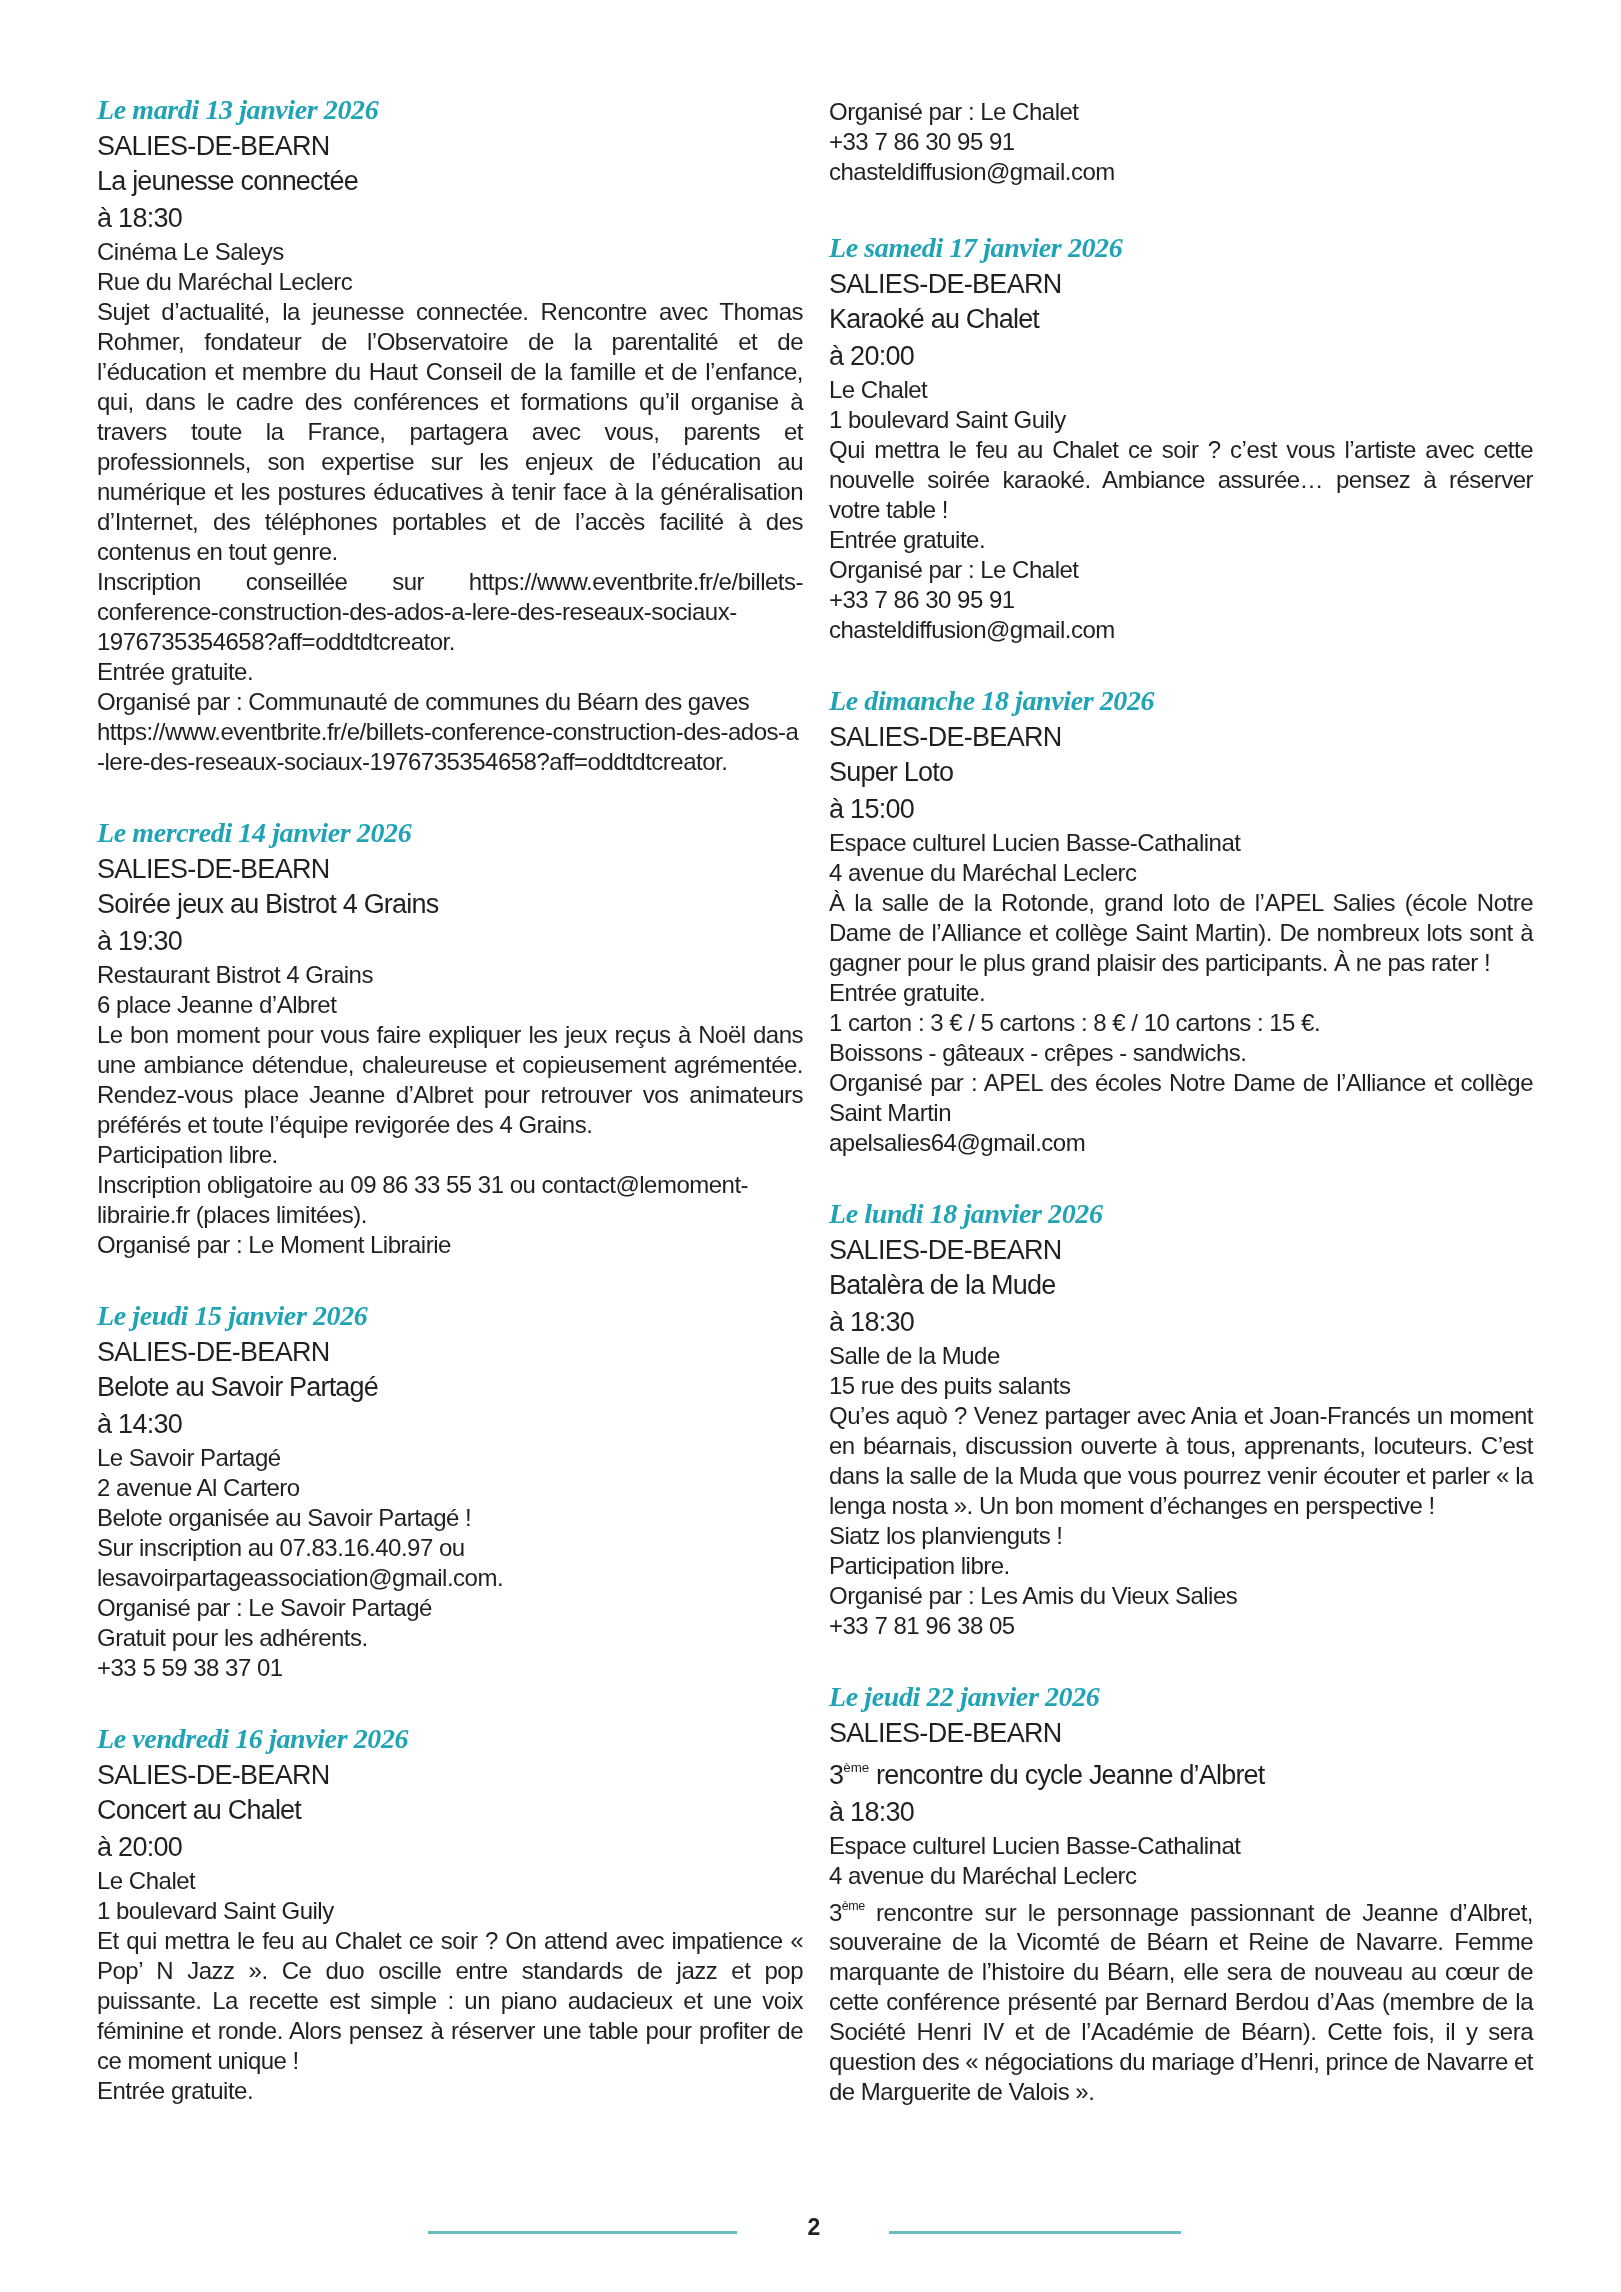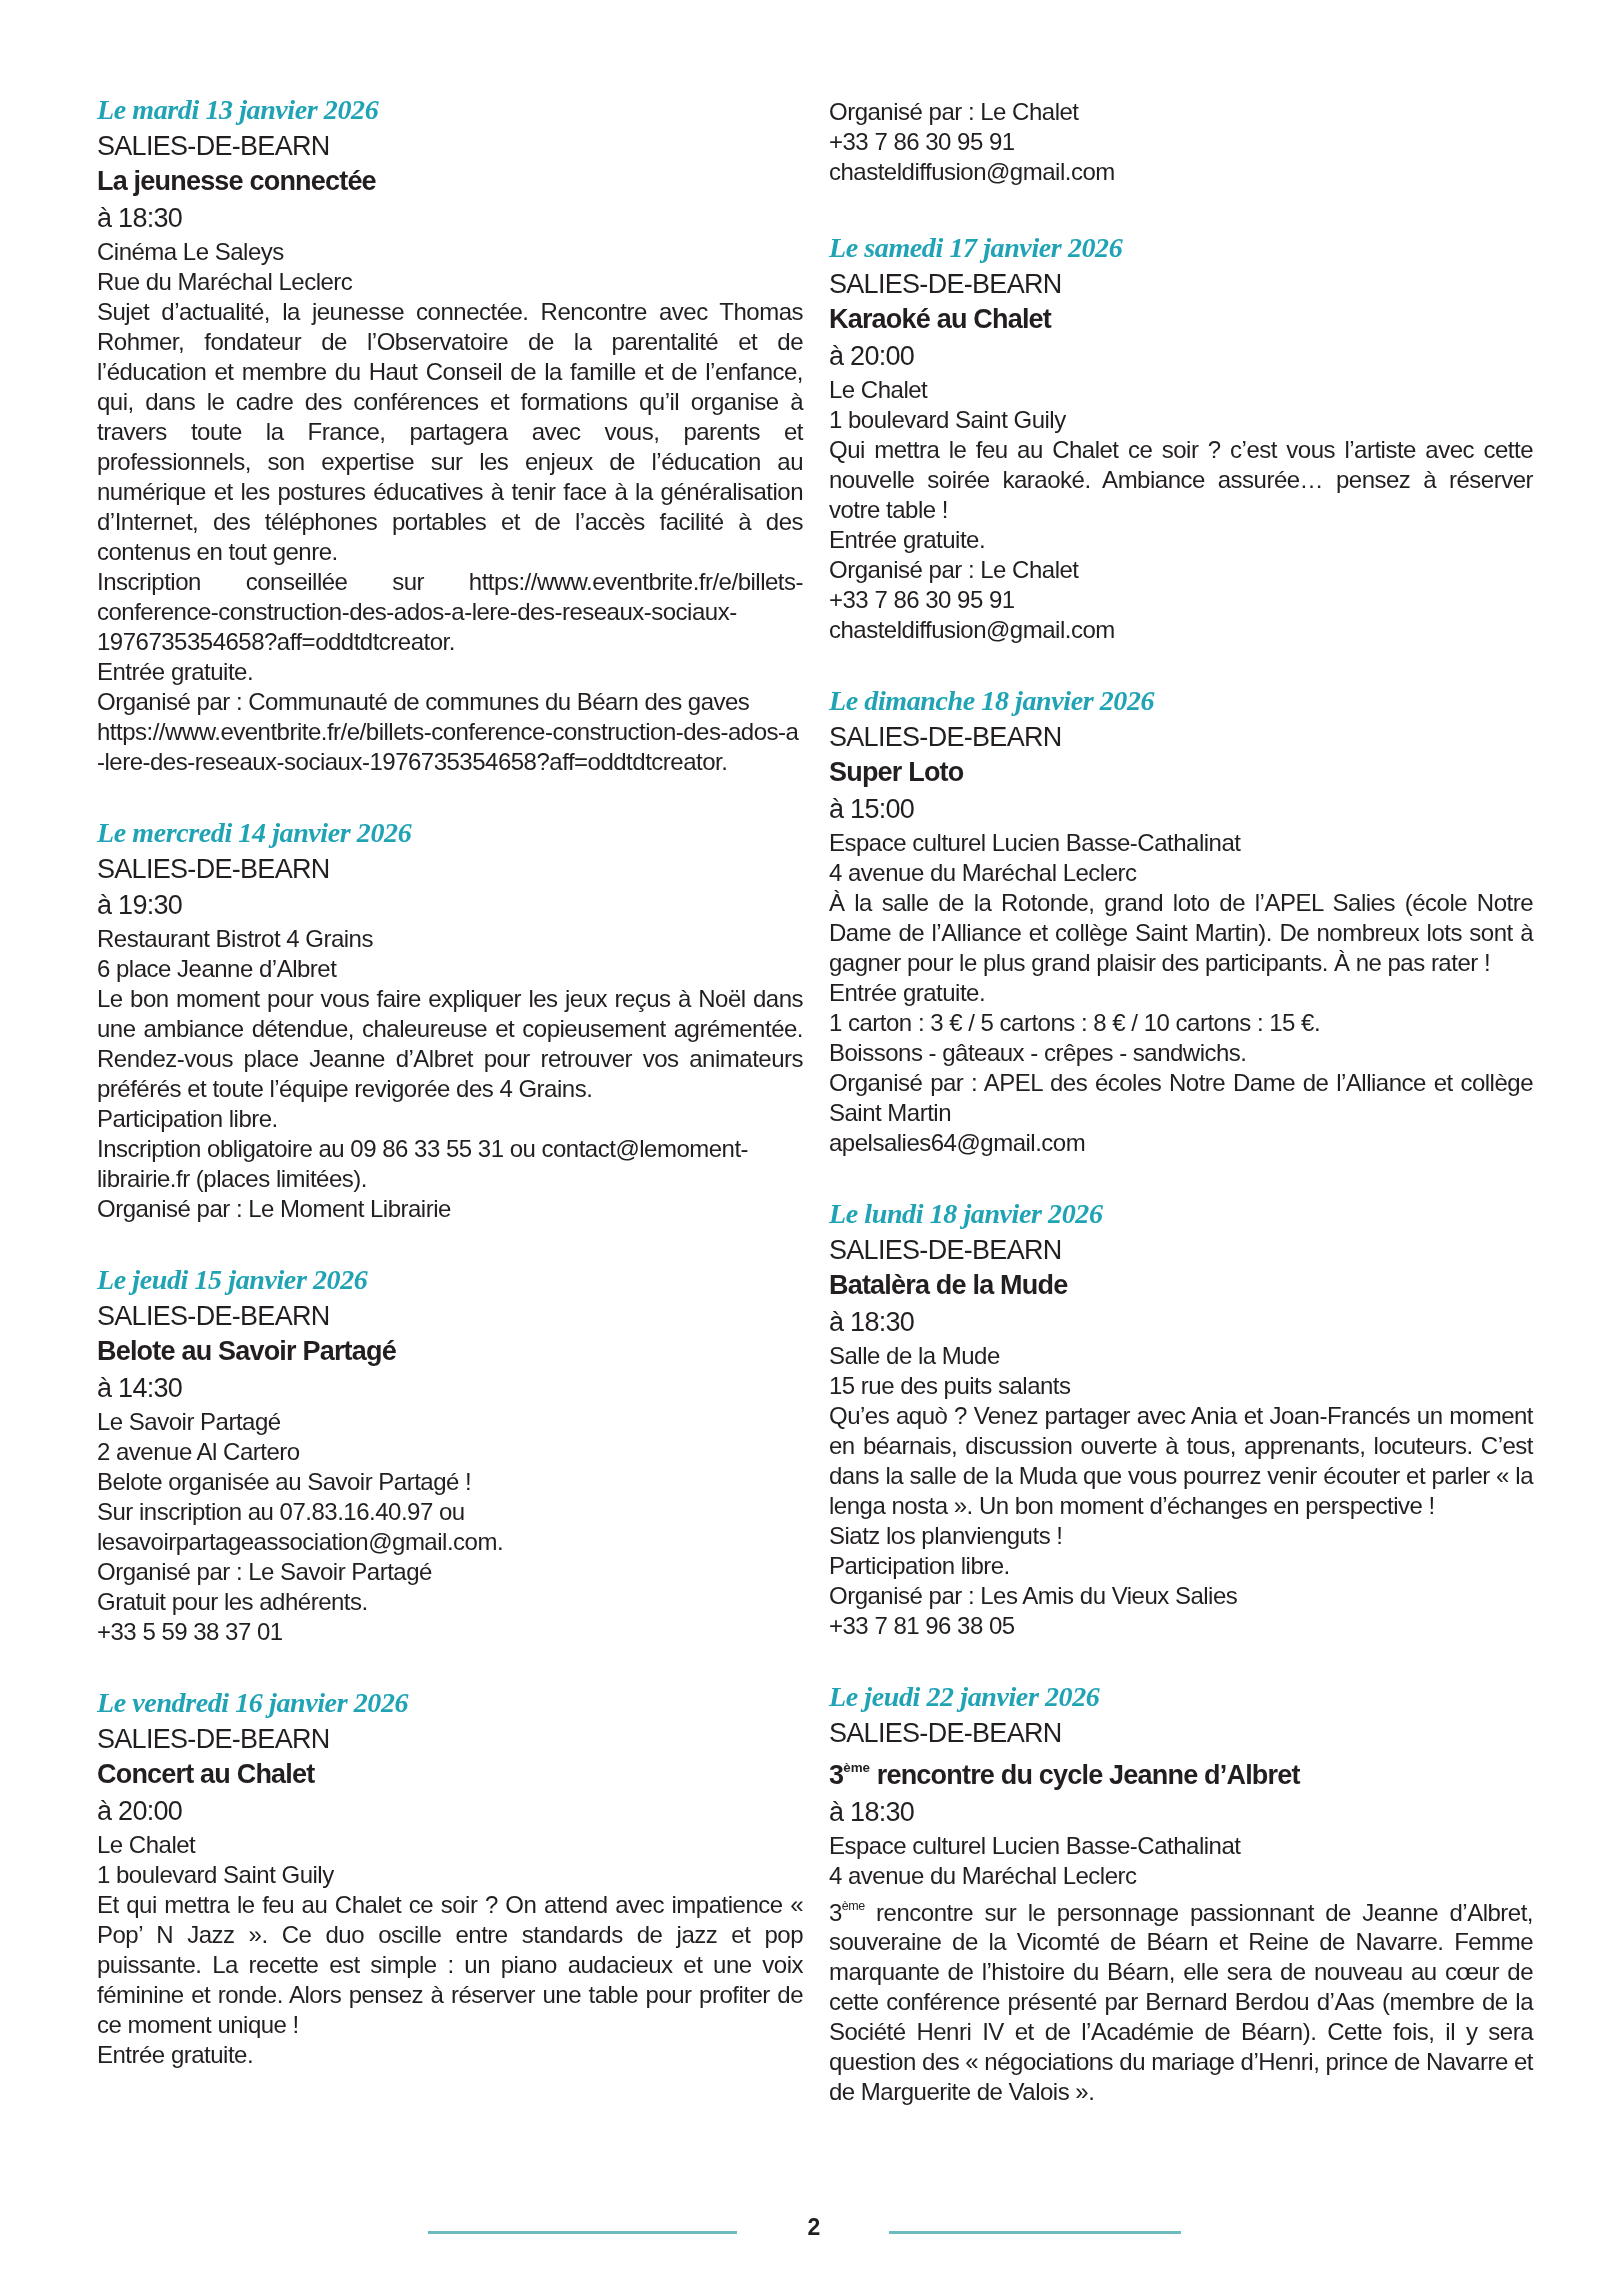--- a/index.html
+++ b/index.html
@@ -6,21 +6,21 @@
   body { width: 1622px; height: 2293px; position: relative; overflow: hidden;
          font-family: "Liberation Sans", sans-serif; color: #231f20; }
   .col { position: absolute; top: 0; }
   .col-left { left: 97px; width: 706px; top: 90px; }
   .col-right { left: 829px; width: 704px; top: 97px; }
   .event { margin-bottom: 36px; }
   .date { font-family: Liberation Serif, serif; font-style: italic; font-weight: bold;
           color: #1fa3b5; font-size: 28px; line-height: 39px; letter-spacing: -0.4px;
           height: 39px; white-space: nowrap; }
   .city { font-size: 27px; line-height: 34px; letter-spacing: -0.7px; transform-origin: left; }
-  .title { font-size: 27px; line-height: 36px; font-weight: bold; letter-spacing: -0.8px; }
+  .title { font-size: 27px; line-height: 36px; font-weight: normal; letter-spacing: -0.8px; }
   .title sup { font-size: 13.4px; vertical-align: 11.6px; letter-spacing: 0; }
   .time { font-size: 27px; line-height: 38px; letter-spacing: -0.7px; }
   .line { font-size: 24px; line-height: 30px; letter-spacing: -0.5px; }
   .para { font-size: 24px; line-height: 30px; letter-spacing: -0.5px; text-align: justify; }
   .para sup { font-size: 12.5px; vertical-align: 10.7px; }
   .cont .line:first-child { margin-top: 0; }
   .footer { position: absolute; top: 2212px; left: 0; width: 1622px; height: 39px; }
   .rule { position: absolute; top: 19px; height: 2.7px; background: #6cbcbf; }
   .rule-left { left: 428px; width: 309px; }
   .rule-right { left: 889px; width: 292px; }
@@ -42,20 +42,21 @@
     <div class="para">Sujet d’actualité, la jeunesse connectée. Rencontre avec Thomas Rohmer, fondateur de l’Observatoire de la parentalité et de l’éducation et membre du Haut Conseil de la famille et de l’enfance, qui, dans le cadre des conférences et formations qu’il organise à travers toute la France, partagera avec vous, parents et professionnels, son expertise sur les enjeux de l’éducation au numérique et les postures éducatives à tenir face à la généralisation d’Internet, des téléphones portables et de l’accès facilité à des contenus en tout genre.</div>
     <div class="para">Inscription conseillée sur https://www.eventbrite.fr/e/billets-conference-construction-des-ados-a-lere-des-reseaux-sociaux-1976735354658?aff=oddtdtcreator.</div>
     <div class="line">Entrée gratuite.</div>
     <div class="line">Organisé par : Communauté de communes du Béarn des gaves</div>
     <div class="para" style="word-break: break-all; text-align:left;">https://www.eventbrite.fr/e/billets-conference-construction-des-ados-a-lere-des-reseaux-sociaux-1976735354658?aff=oddtdtcreator.</div>
   </section>
 
   <section class="event">
     <div class="date">Le mercredi 14 janvier 2026</div>
     <div class="city">SALIES-DE-BEARN</div>
+    <div class="title">Soirée jeux au Bistrot 4 Grains</div>
     <div class="time">à 19:30</div>
     <div class="line">Restaurant Bistrot 4 Grains</div>
     <div class="line">6 place Jeanne d’Albret</div>
     <div class="para">Le bon moment pour vous faire expliquer les jeux reçus à Noël dans une ambiance détendue, chaleureuse et copieusement agrémentée. Rendez-vous place Jeanne d’Albret pour retrouver vos animateurs préférés et toute l’équipe revigorée des 4 Grains.</div>
     <div class="line">Participation libre.</div>
     <div class="para" style="text-align:left;">Inscription obligatoire au 09 86 33 55 31 ou contact@lemoment-librairie.fr (places limitées).</div>
     <div class="line">Organisé par : Le Moment Librairie</div>
   </section>
 
   <section class="event">

